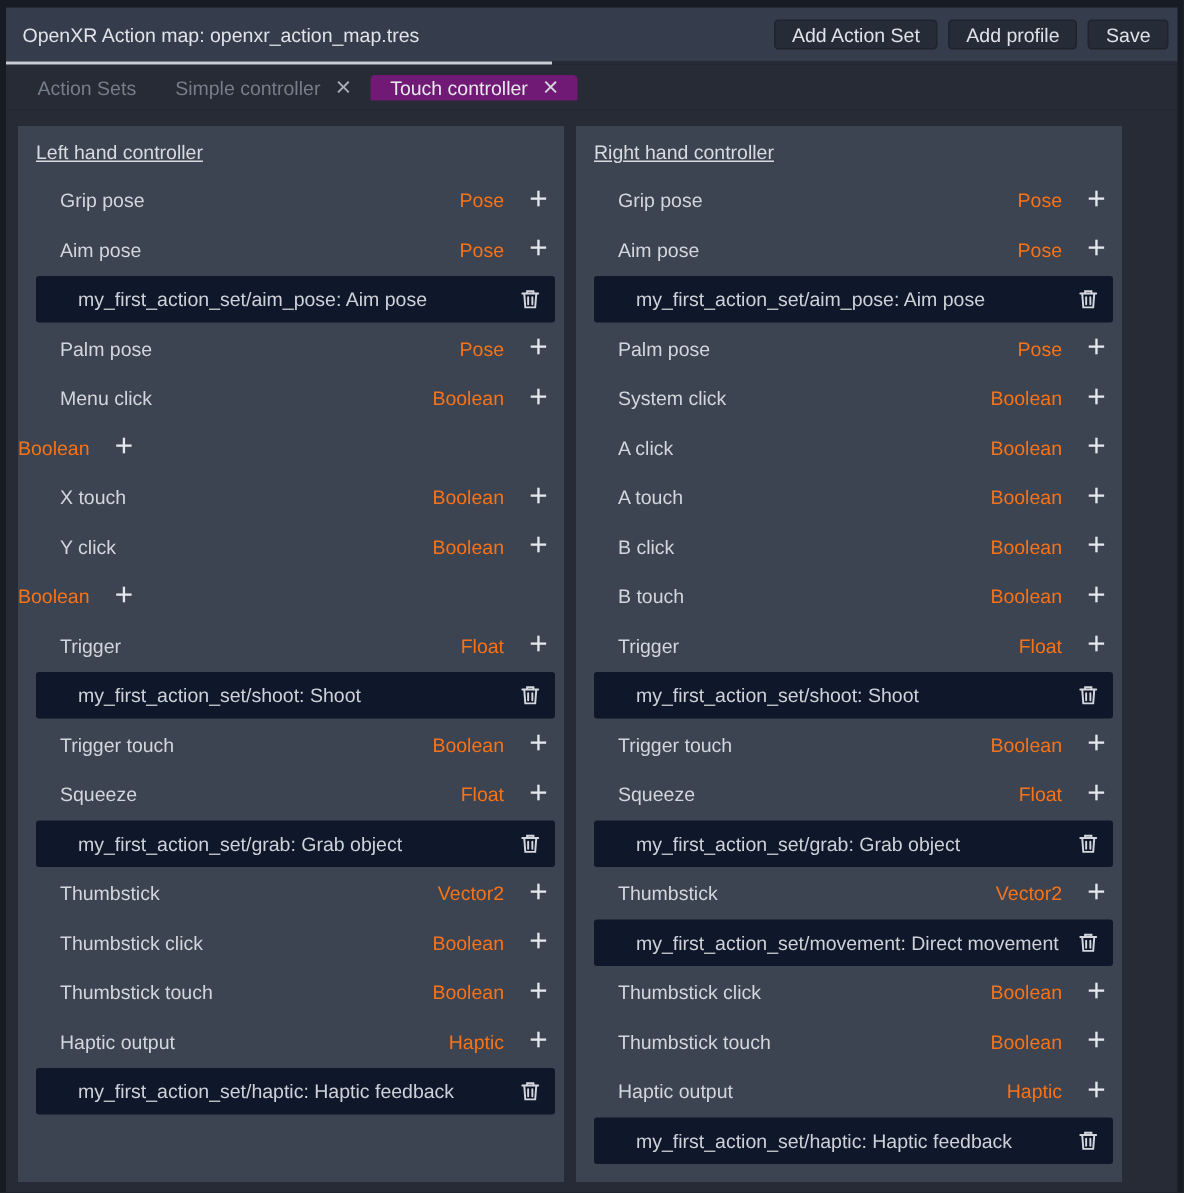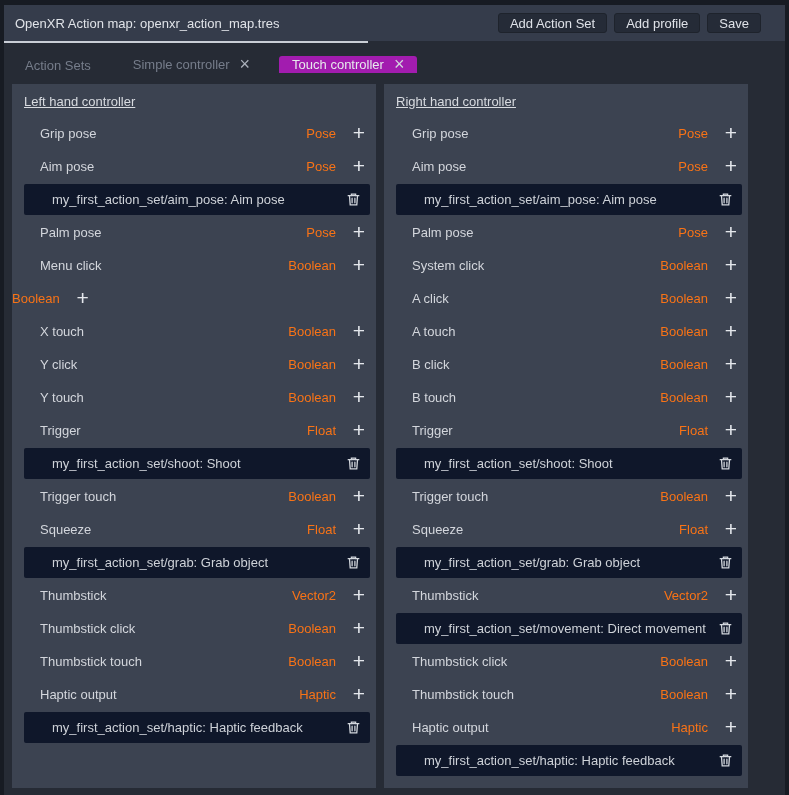--- a/index.html
+++ b/index.html
@@ -11,49 +11,48 @@
     font-size: 13px;
     color: #d5d8de;
   }
   .window { display: flex; flex-direction: column; height: 100%; padding: 5px 4px 0 4px; }
 
   
   .topbar {
     flex: 0 0 36px;
     background: #353c4b;
     display: flex; align-items: center;
-    padding: 0 24px 0 11px;
+    padding: 0 6px 0 11px;
   }
   .topbar-title { flex: 1; color: #e0e3e8; }
   .topbar-buttons { display: flex; gap: 7px; }
   .top-btn {
     height: 20px; padding: 0 11px;
     background: #252b37; color: #dfe2e8;
     border: 1px solid #1e232c; border-radius: 3px;
     font: inherit; cursor: pointer; white-space: nowrap;
   }
 
   
   .divider-row { flex: 0 0 2px; position: relative; background: #262b35; }
   .divider-light { position: absolute; left: 0; top: 0; height: 2px; width: 364px; background: #c9ced6; }
 
   
   .tabbar {
     flex: 0 0 30px;
     background: #262b35;
-    display: flex; align-items: flex-end;
+    display: flex; align-items: center;
     padding-left: 8px;
-    gap: 16px;
   }
   .tab {
     display: flex; align-items: center; gap: 10px;
     padding: 0 13px;
     color: #767d8b; cursor: pointer; white-space: nowrap;
   }
-  .tab.active { background: #a21caf; color: #e7e9ed; border-radius: 3px 3px 0 0; }
+  .tab.active { background: #701a75; color: #e7e9ed; border-radius: 3px 3px 0 0; }
   .tab-close { font-size: 18px; line-height: 1; color: #aab0ba; margin-top: -1px; }
   .tab.active .tab-close { color: #d2d6dc; }
 
   
   .content {
     flex: 1;
     display: flex; gap: 8px;
     background: #262b35;
     padding: 11px 37px 7px 8px;
     overflow: hidden;
@@ -169,21 +168,20 @@
     </button>
   </div>
           <div class="row input-row">
     <span class="row-label">Y click</span>
     <span class="row-type">Boolean</span>
     <button class="icon-btn">
       <span class="plus">+</span>
     </button>
   </div>
           <div class="row input-row">
-    <span class="row-label">Y touch</span>
     <span class="row-type">Boolean</span>
     <button class="icon-btn">
       <span class="plus">+</span>
     </button>
   </div>
           <div class="row input-row">
     <span class="row-label">Trigger</span>
     <span class="row-type">Float</span>
     <button class="icon-btn">
       <span class="plus">+</span>

